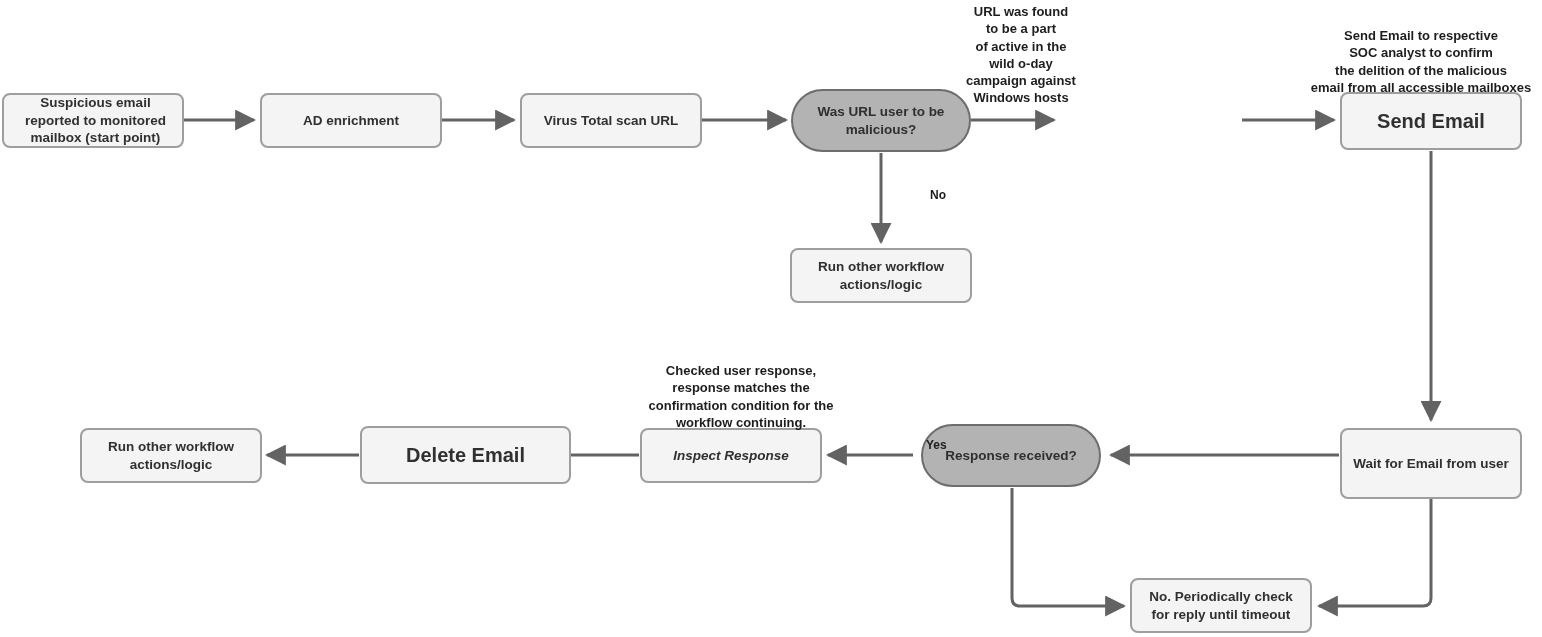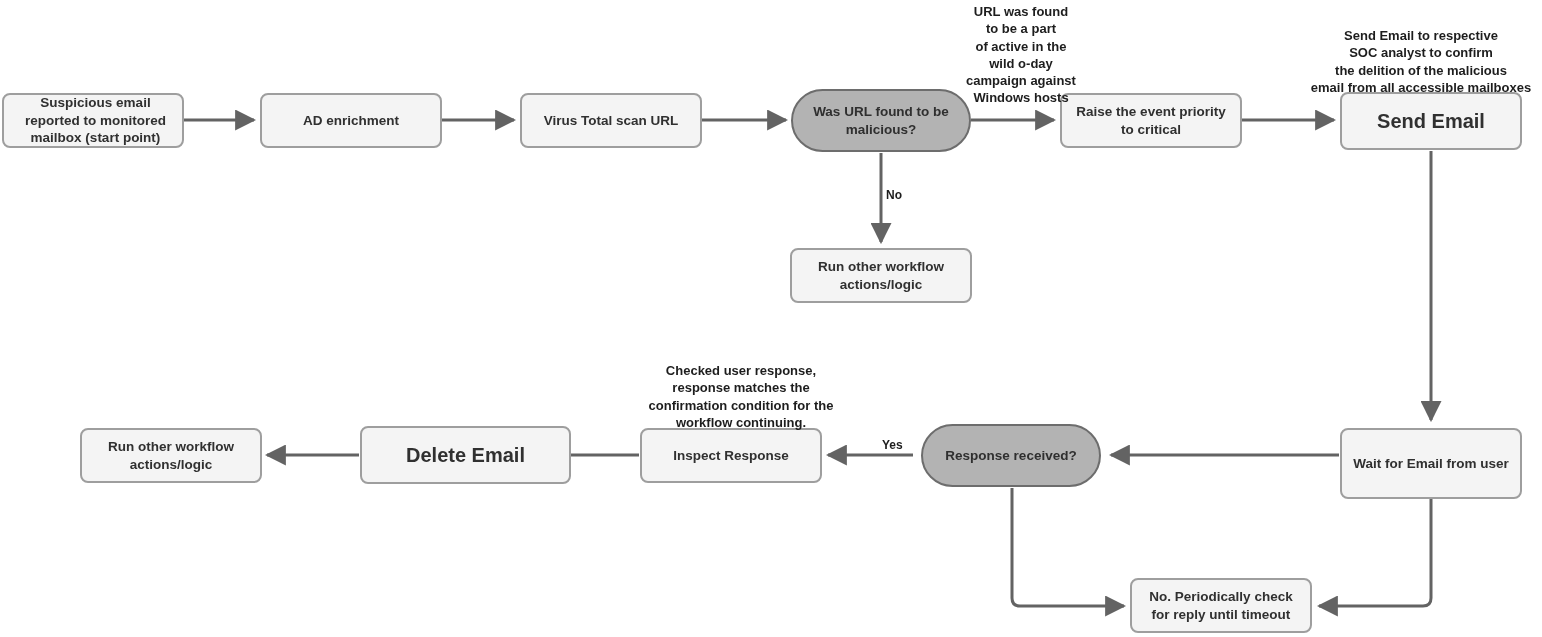--- a/index.html
+++ b/index.html
@@ -62,20 +62,21 @@
     line-height: 1.33;
     white-space: pre-line;
   }
   .edge-label {
     position: absolute;
     font-size: 12px;
     font-weight: bold;
     color: #1d1d1d;
     text-align: center;
     line-height: 1;
+    margin-left: 44px;
   }
 </style>
 </head>
 <body>
 
 <div id="canvas">
 
   <svg id="edges" viewBox="0 0 1542 637" width="1542" height="637" xmlns="http://www.w3.org/2000/svg">
     <defs>
       <marker id="arrow" viewBox="0 0 10 10" refX="9" refY="5" markerWidth="7" markerHeight="7" orient="auto-start-reverse">
@@ -107,33 +108,32 @@
       <path d="M 1431 491 L 1431 598 Q 1431 606 1423 606 L 1319 606"></path>
     </g>
   </svg>
 
   <div class="node" style="left:2px; top:93px; width:182px; height:55px;padding-left:13px;">Suspicious email reported to monitored mailbox (start point)</div>
 
   <div class="node" style="left:260px; top:93px; width:182px; height:55px;">AD enrichment</div>
 
   <div class="node" style="left:520px; top:93px; width:182px; height:55px;">Virus Total scan URL</div>
 
-  <div class="node decision" style="left:791px; top:89px; width:180px; height:63px;">Was URL found to be malicious?</div>
+  <div class="node decision" style="left:791px; top:89px; width:180px; height:63px;">Was URL user to be malicious?</div>
 
-  <div class="node" style="left:1060px; top:93px; width:182px; height:55px;">Raise the event priority to critical</div>
 
   <div class="node big" style="left:1340px; top:92px; width:182px; height:58px;">Send Email</div>
 
   <div class="node" style="left:790px; top:248px; width:182px; height:55px;">Run other workflow actions/logic</div>
 
   <div class="node" style="left:1340px; top:428px; width:182px; height:71px;">Wait for Email from user</div>
 
   <div class="node decision" style="left:921px; top:424px; width:180px; height:63px;">Response received?</div>
 
-  <div class="node" style="left:640px; top:428px; width:182px; height:55px;">Inspect Response</div>
+  <div class="node" style="left:640px; top:428px; width:182px; height:55px;font-style:italic;">Inspect Response</div>
 
   <div class="node big" style="left:360px; top:426px; width:211px; height:58px;">Delete Email</div>
 
   <div class="node" style="left:80px; top:428px; width:182px; height:55px;">Run other workflow actions/logic</div>
 
   <div class="node" style="left:1130px; top:578px; width:182px; height:55px;">No. Periodically check for reply until timeout</div>
 
   <div class="annotation" style="left:931px; top:3px; width:180px;">URL was found
 to be a part
 of active in the

